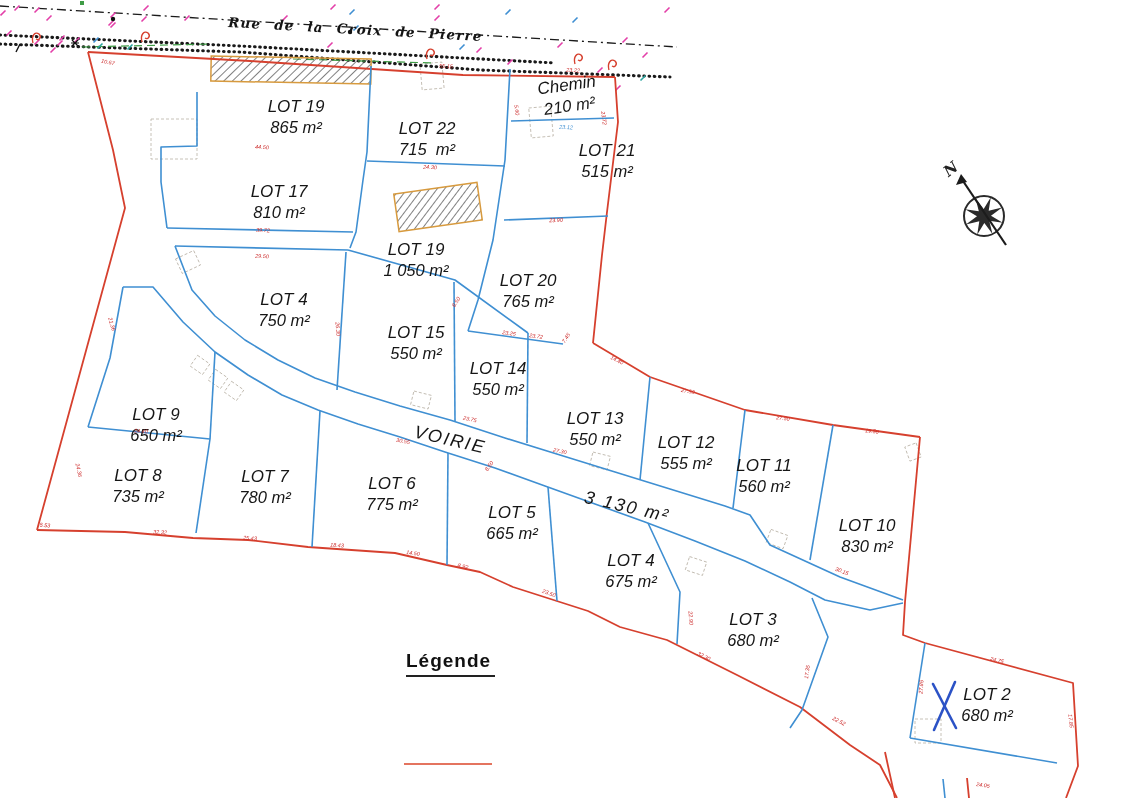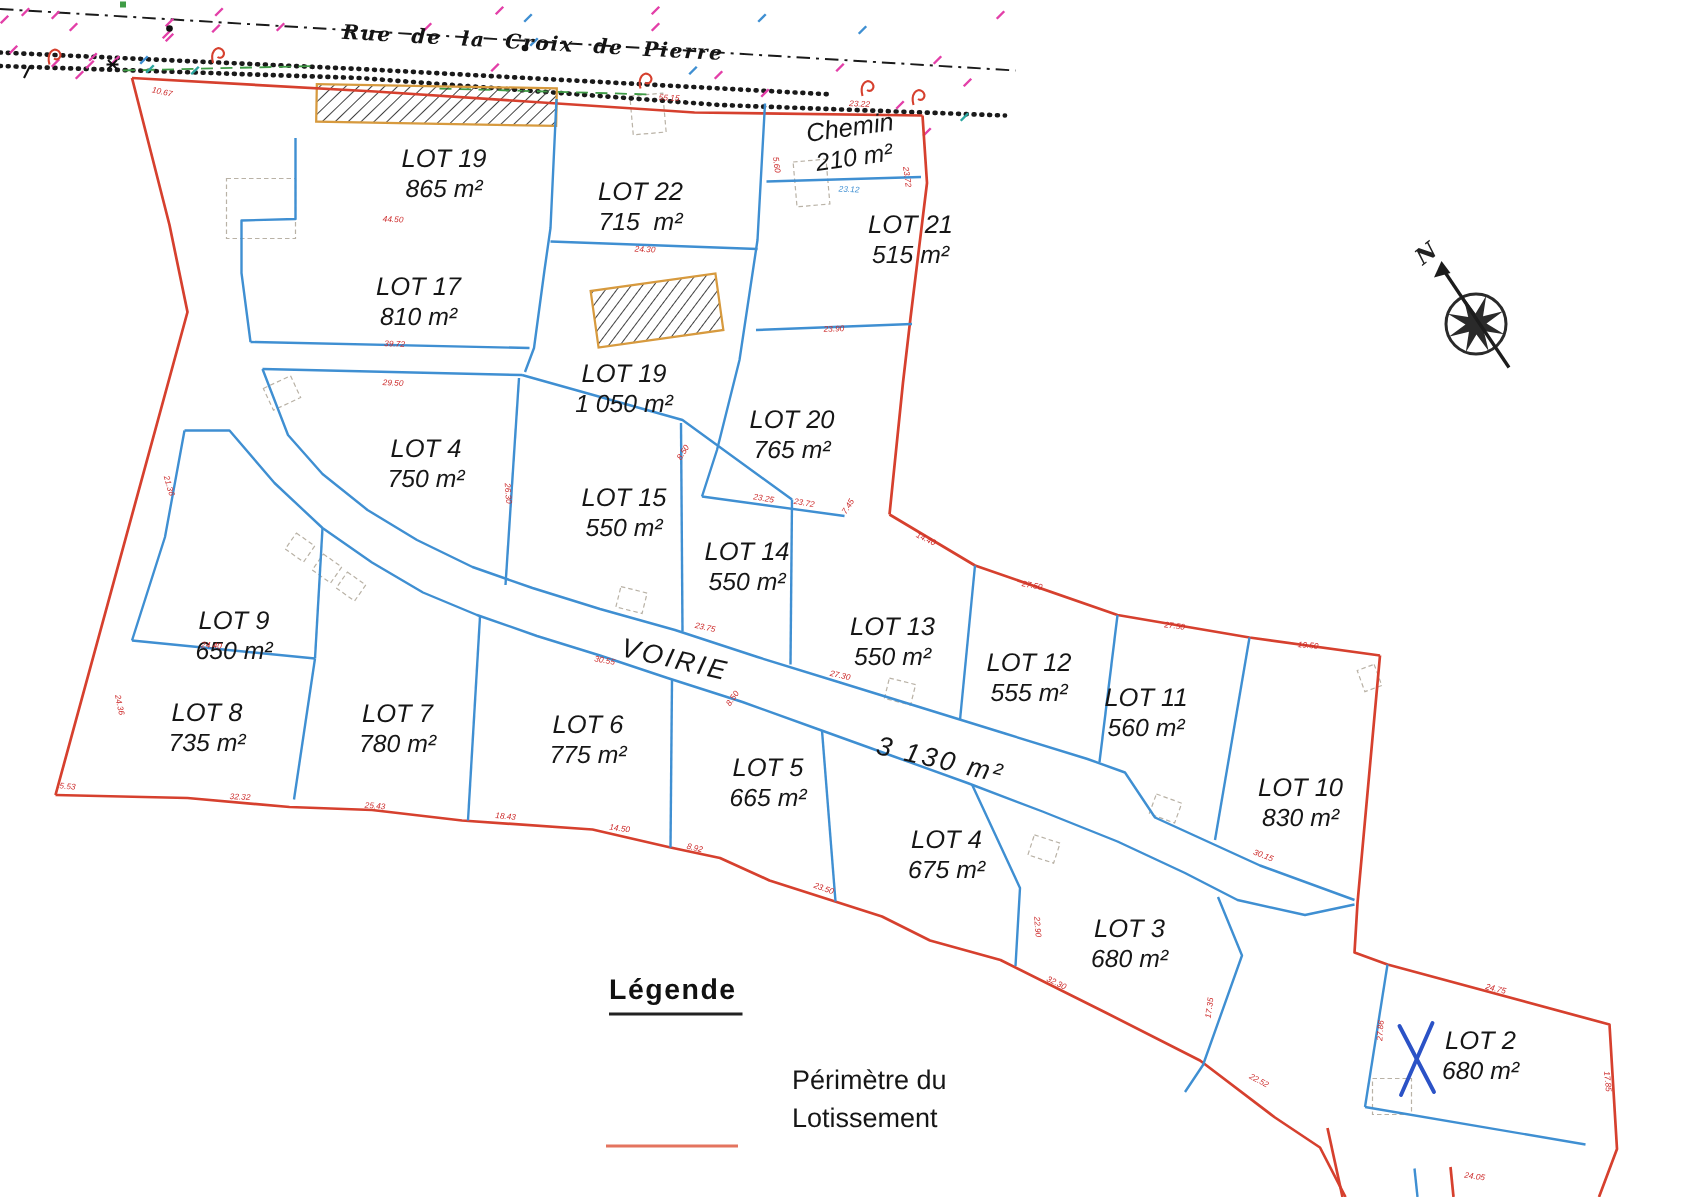--- a/index.html
+++ b/index.html
@@ -238,16 +238,15 @@
       <div class="meas" style="left: 403px; top: 441px; color: rgb(204, 42, 42); transform: translate(-50%, -50%) rotate(10deg);">30.55</div>
       <div class="meas" style="left: 489px; top: 466px; color: rgb(204, 42, 42); transform: translate(-50%, -50%) rotate(-55deg);">8.50</div>
     </div>
 
   <div id="compass-n">N</div>
 
   <div id="legend">
     <div id="legend-title">Légende</div>
     <div id="legend-swatch-perimetre"></div>
     <div id="legend-items">
-      <div id="legend-item-perimetre">Périmètre du Lotissement</div>
     </div>
   </div>
 </div>
 
 </body></html>

